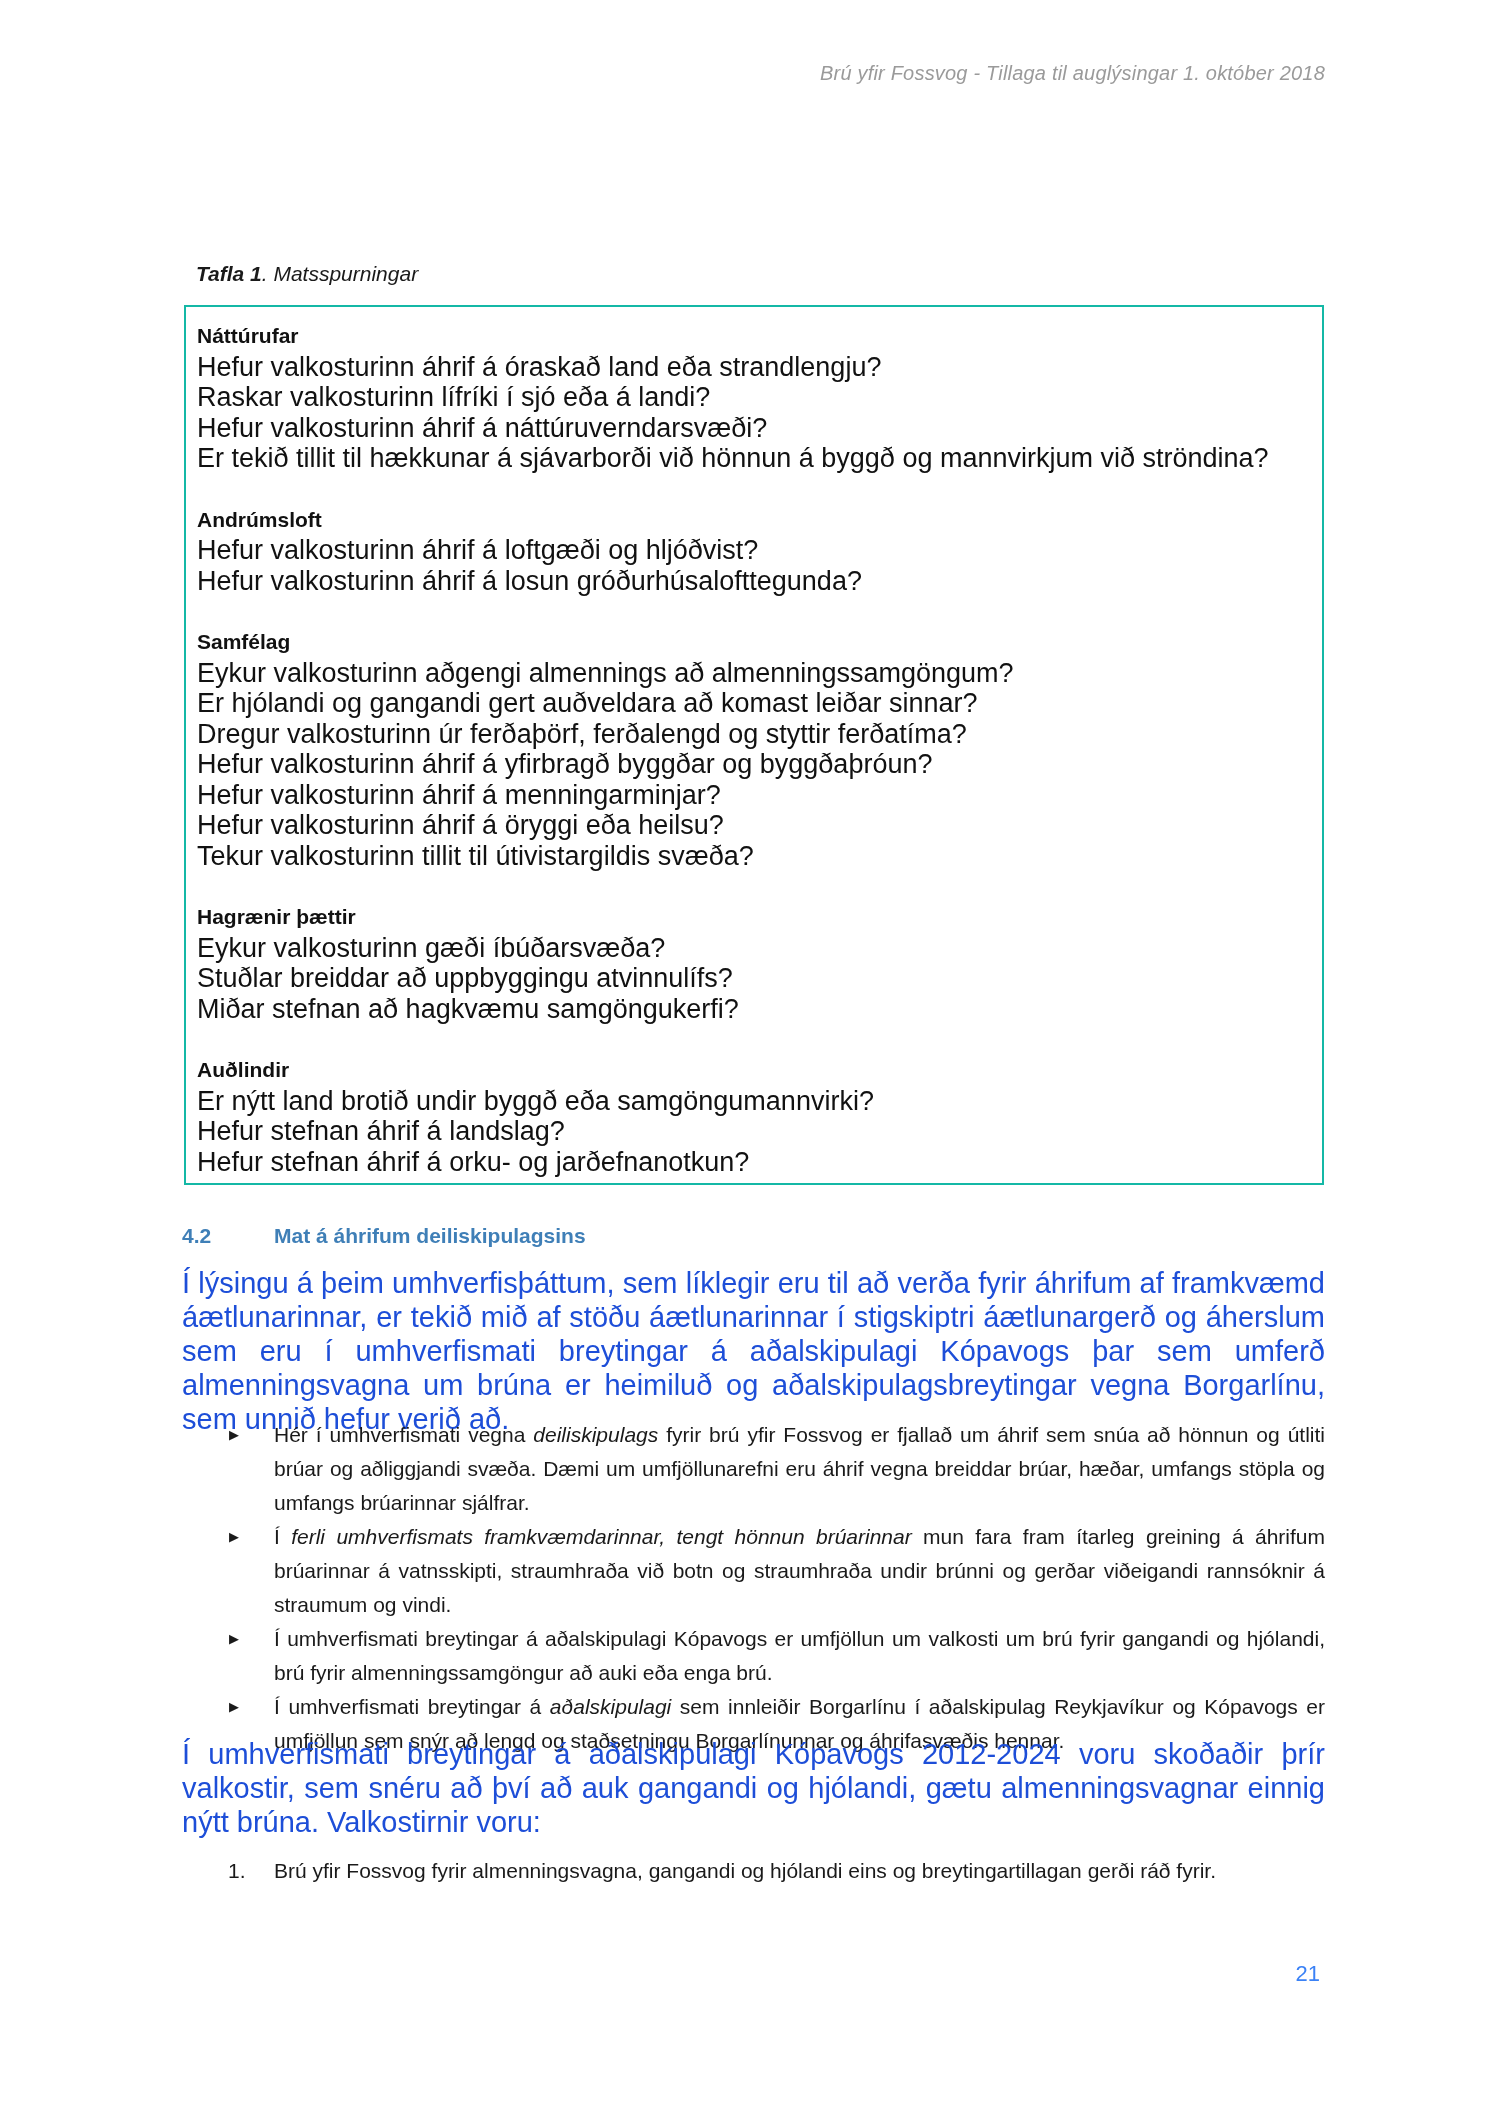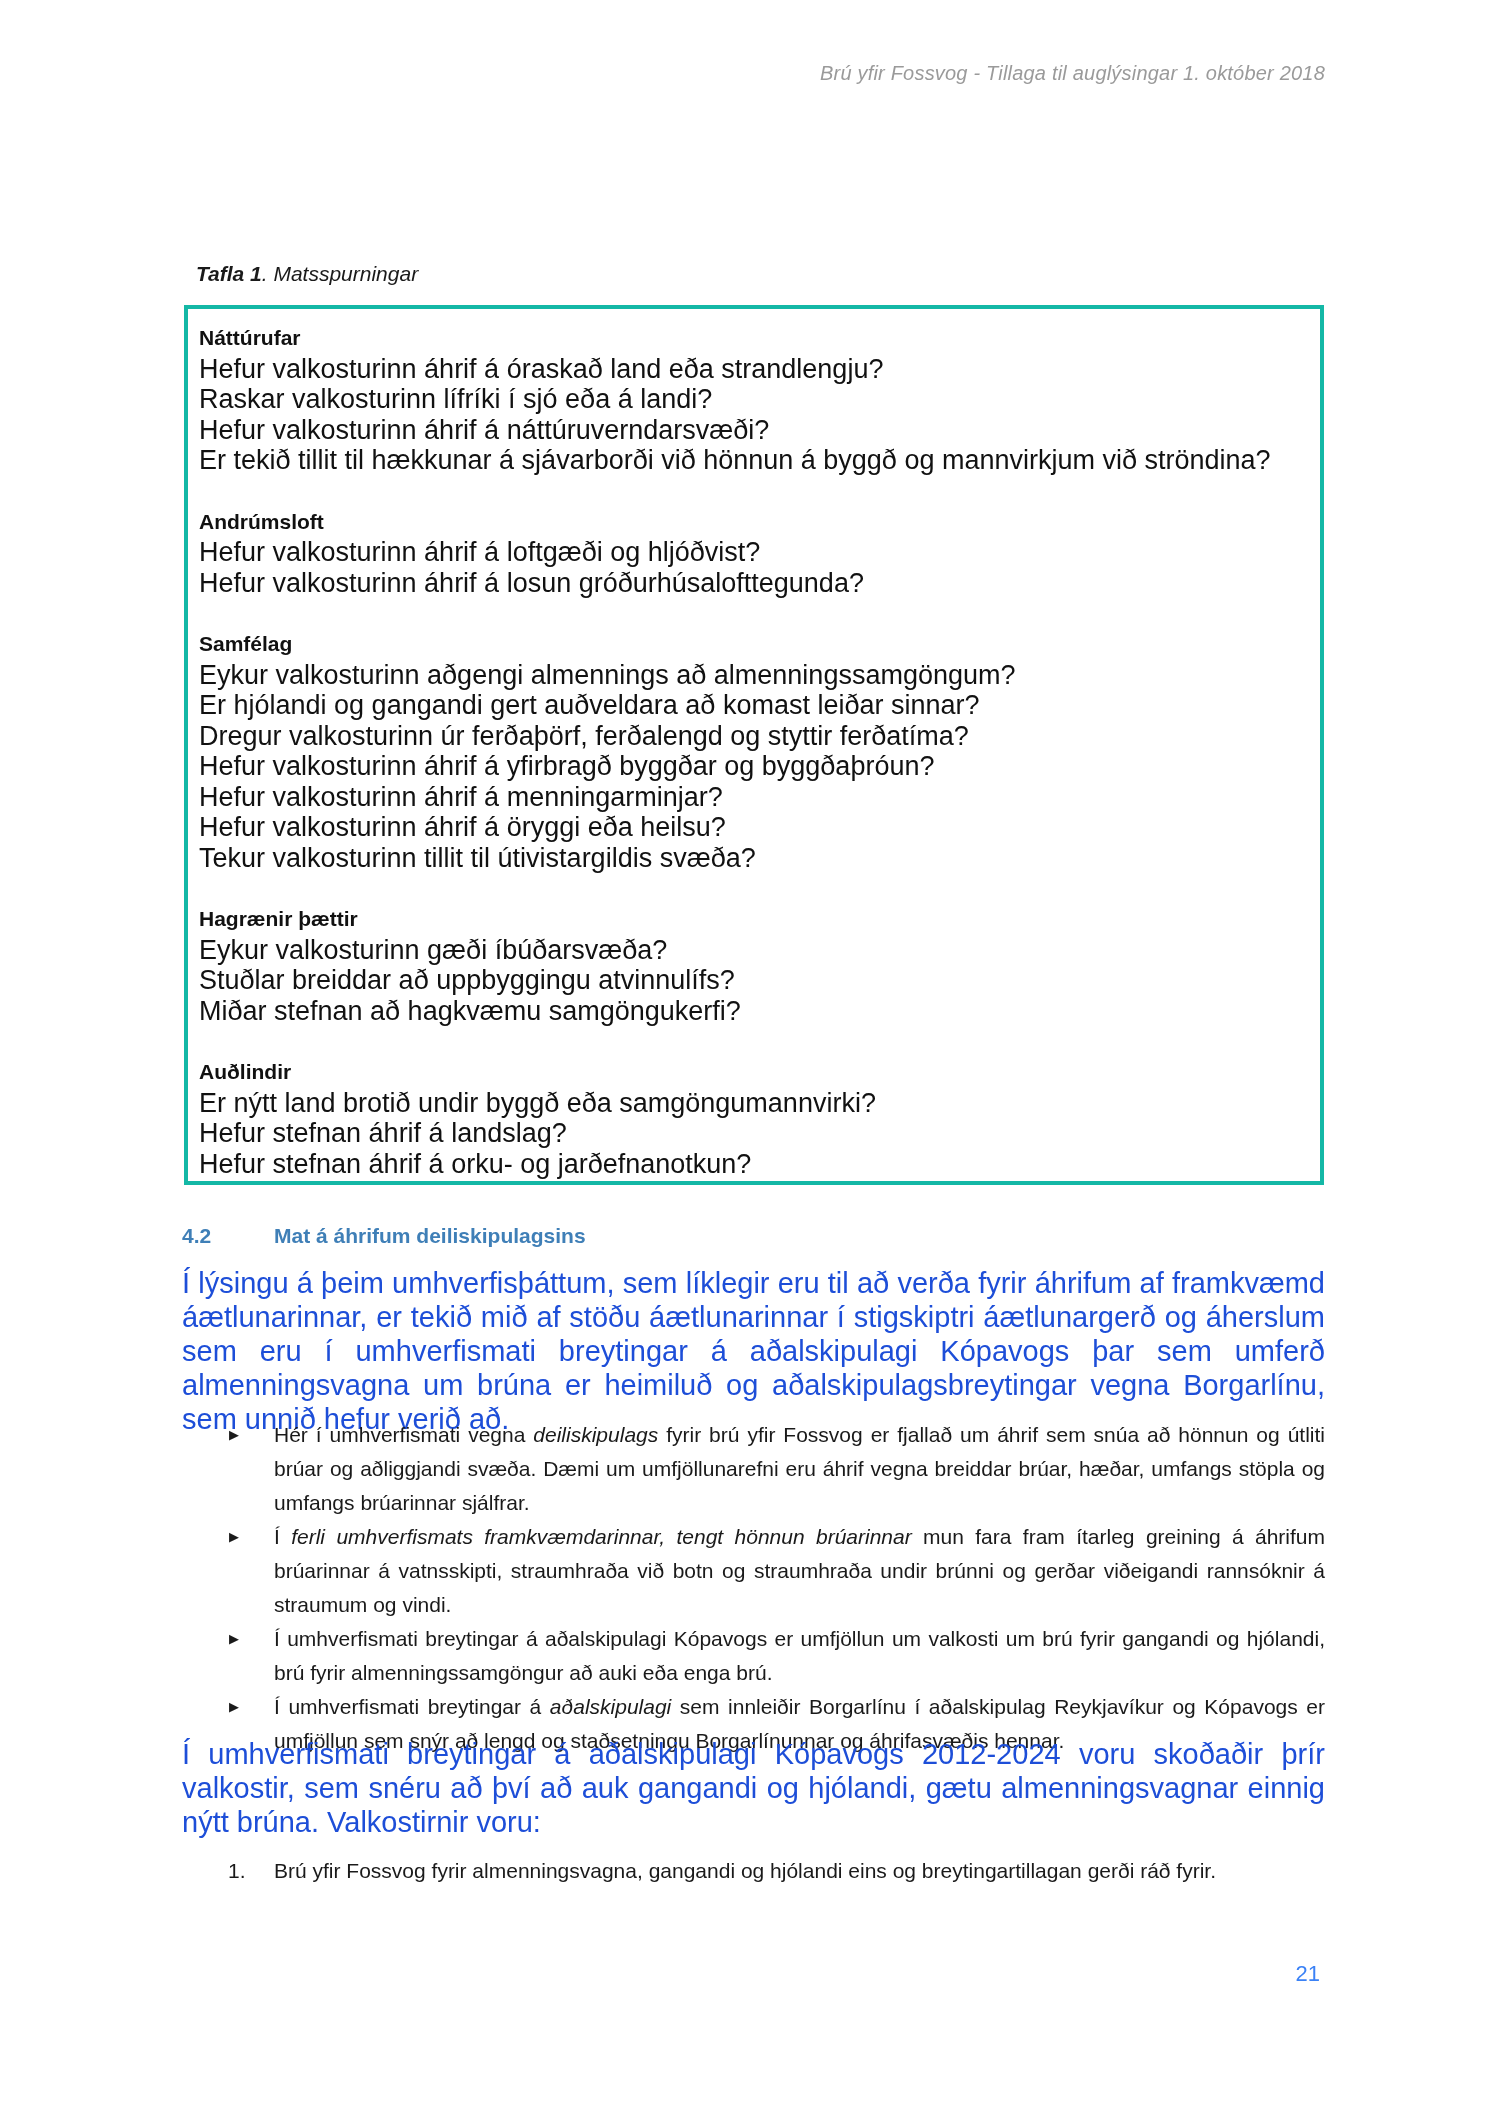--- a/index.html
+++ b/index.html
@@ -35,21 +35,21 @@
     }
     .table-caption .cap-label {
       font-weight: bold;
     }
     .question-box {
       position: absolute;
       top: 305px;
       left: 184px;
       width: 1140px;
       height: 880px;
-      border: 4px solid #14b8a6;
+      border: 2px solid #14b8a6;
       box-sizing: border-box;
       padding: 14px 0 0 11px;
     }
     .category {
       margin-bottom: 31px;
     }
     .category-title {
       font-weight: bold;
       font-size: 21px;
       line-height: 30.5px;

